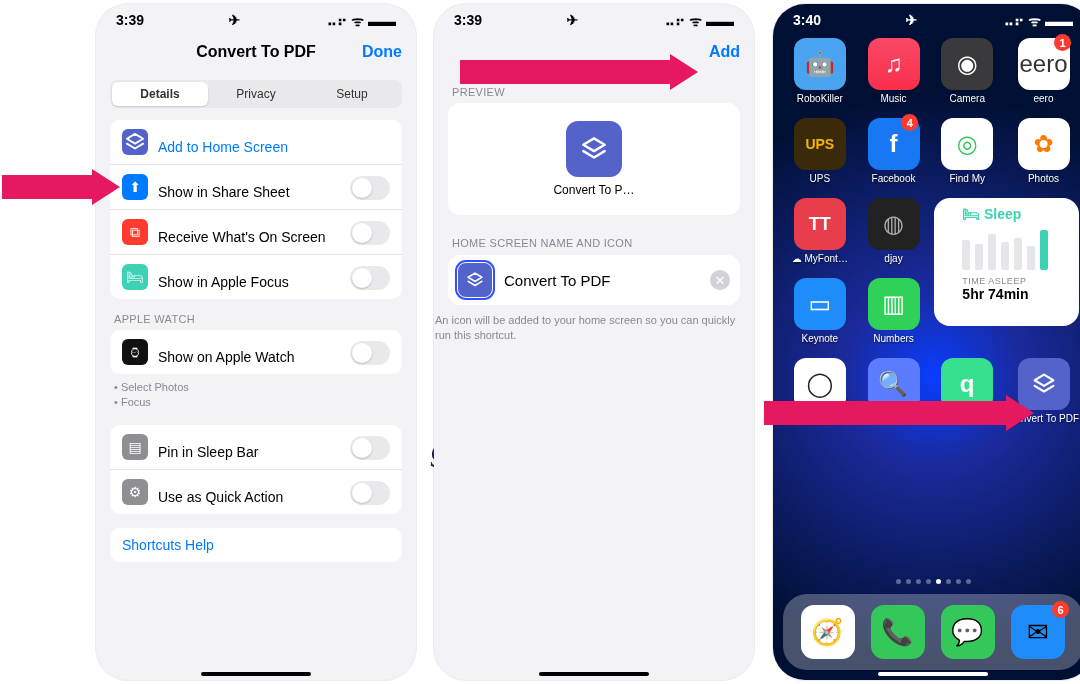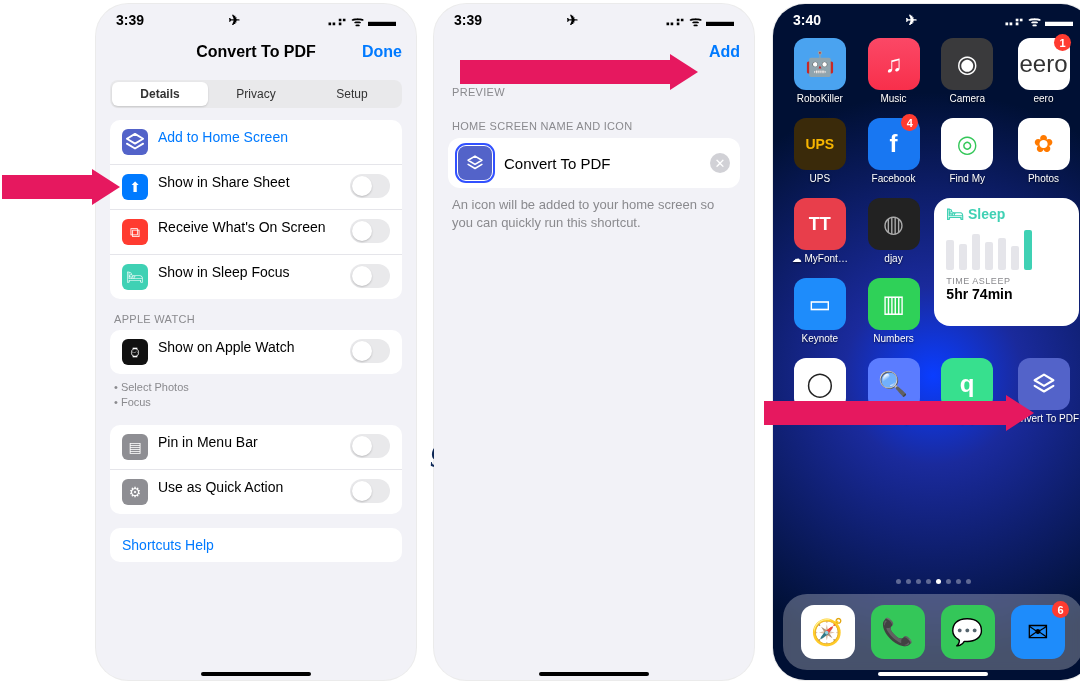--- a/index.html
+++ b/index.html
@@ -64,21 +64,21 @@
   }
   .seg > div {
     flex:1; text-align:center; padding:5px 0; border-radius:6px; color:#333;
   }
   .seg .on { background:#fff; font-weight:600; box-shadow:0 1px 2px rgba(0,0,0,.15);}
 
   .group { margin: 0 14px 14px; }
   .ghead { font-size:11px; color:#8a8a8e; letter-spacing:.3px; margin:14px 4px 5px; text-transform:uppercase;}
   .card { background:#fff; border-radius:10px; overflow:hidden;}
   .row {
-    display:flex; align-items:flex-start; padding:9px 12px; font-size:14px;
+    display:flex; align-items:flex-end; padding:9px 12px; font-size:14px;
     border-top:1px solid #e5e5ea;
   }
   .row:first-child { border-top:none;}
   .rowicon {
     width:26px;height:26px;border-radius:6px;display:flex;align-items:center;justify-content:center;
     margin-right:10px; color:#fff; font-size:14px;
   }
   .toggle {
     margin-left:auto;
     width:40px;height:24px;border-radius:12px;background:#e9e9eb;position:relative;
@@ -97,37 +97,37 @@
   .prevlabel{font-size:12px;margin-top:6px;}
   .namecard{
     background:#fff;border-radius:12px;margin:0 14px;display:flex;align-items:center;padding:8px 10px;
   }
   .nameicon{
     width:34px;height:34px;border-radius:8px;background:#5363c9;display:flex;align-items:center;justify-content:center;
     outline:2px solid #3251ff; outline-offset:1px;
   }
   .nameinput{border:none;font-size:15px;margin-left:10px;flex:1;outline:none;}
   .clearbtn{width:20px;height:20px;border-radius:50%;background:#d1d1d6;color:#fff;font-size:13px;display:flex;align-items:center;justify-content:center;}
-  .hint{font-size:13px;color:#8a8a8e;margin:8px 18px;line-height:1.4;}
+  .hint{font-size:11px;color:#8a8a8e;margin:8px 1px;line-height:1.4;}
 
   
   .appgrid{
     display:grid; grid-template-columns:repeat(4,1fr);
     gap:14px 8px; padding: 6px 14px 0;
   }
   .app{display:flex;flex-direction:column;align-items:center; position:relative;}
   .appicon{
     width:52px;height:52px;border-radius:12px;display:flex;align-items:center;justify-content:center;
     font-size:24px; color:#fff;
   }
   .applabel{color:#fff;font-size:10px;margin-top:3px;text-shadow:0 1px 2px rgba(0,0,0,.6);white-space:nowrap;}
   .badge{position:absolute;top:-4px;right:8px;background:#ff3b30;color:#fff;border-radius:10px;min-width:17px;height:17px;font-size:11px;display:flex;align-items:center;justify-content:center;padding:0 4px;font-weight:600;}
   .widget{
     grid-column:3 / span 2;
-    background:#fff;border-radius:16px;padding:8px 12px;height:128px;
+    background:#fff;border-radius:16px;padding:8px 28px;height:128px;
     display:flex;flex-direction:column;
   }
   .wtitle{color:#3fd1b4;font-size:14px;font-weight:600;}
   .wbars{display:flex;align-items:flex-end;gap:5px;height:42px;margin:6px 0;}
   .wbars div{width:8px;background:#e5e5ea;border-radius:2px;}
   .wbars .hl{background:#3fd1b4;}
   .wsub{font-size:9px;color:#8a8a8e;letter-spacing:.5px;}
   .wval{font-size:14px;font-weight:600;}
   .pager{display:flex;justify-content:center;gap:5px;margin-top:auto;}
   .pager span{width:5px;height:5px;border-radius:50%;background:rgba(255,255,255,.35);}
@@ -209,21 +209,21 @@
         <span>Show in Share Sheet</span>
         <div class="toggle"></div>
       </div>
       <div class="row">
         <div class="rowicon" style="background:#ff3b30">⧉</div>
         <span>Receive What's On Screen</span>
         <div class="toggle"></div>
       </div>
       <div class="row">
         <div class="rowicon" style="background:#3fd1b4">🛏︎</div>
-        <span>Show in Sleep Focus</span>
+        <span>Show in Apple Focus</span>
         <div class="toggle"></div>
       </div>
     </div>
   </div>
 
   <div class="group">
     <div class="ghead">APPLE WATCH</div>
     <div class="card">
       <div class="row">
         <div class="rowicon" style="background:#111">⌚︎</div>
@@ -234,21 +234,21 @@
     <div class="note">
       <div>• Select Photos</div>
       <div>• Focus</div>
     </div>
   </div>
 
   <div class="group">
     <div class="card">
       <div class="row">
         <div class="rowicon" style="background:#8e8e93">▤</div>
-        <span>Pin in Menu Bar</span>
+        <span>Pin in Sleep Bar</span>
         <div class="toggle"></div>
       </div>
       <div class="row">
         <div class="rowicon" style="background:#8e8e93">⚙︎</div>
         <span>Use as Quick Action</span>
         <div class="toggle"></div>
       </div>
     </div>
   </div>
 
@@ -267,20 +267,29 @@
     <span>3:39</span>
       <span style="margin-left:2px">✈︎</span>
     <span class="sbicons"><span>⠤⠖</span><span>ᯤ</span><span>▬▬</span></span>
   </div>
   <div class="navbar">
     <span></span>
     <span class="navright">Add</span>
   </div>
 
   <div class="ghead" style="margin-left:18px">PREVIEW</div>
+  <div class="preview">
+    <div class="previc">
+      <svg class="stack-svg" viewBox="0 0 32 32" style="width:34px;height:34px">
+          <path d="M6 12 L16 6 L26 12 L16 18 Z"></path>
+          <path d="M6 18 L16 24 L26 18"></path>
+        </svg>
+    </div>
+    <div class="prevlabel">Convert To P…</div>
+  </div>
 
   <div class="ghead" style="margin:22px 18px 6px">HOME SCREEN NAME AND ICON</div>
   <div class="namecard">
     <div class="nameicon">
       <svg class="stack-svg" viewBox="0 0 32 32" style="width:22px;height:22px">
           <path d="M6 12 L16 6 L26 12 L16 18 Z"></path>
           <path d="M6 18 L16 24 L26 18"></path>
         </svg>
     </div>
     <input class="nameinput" value="Convert To PDF" style="">

